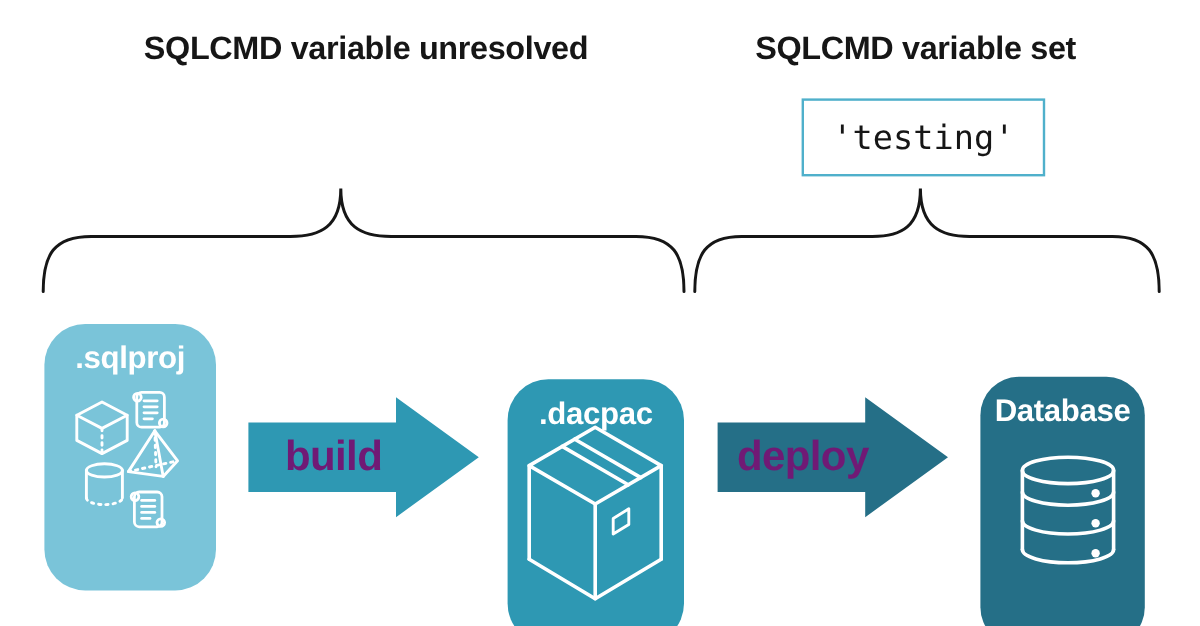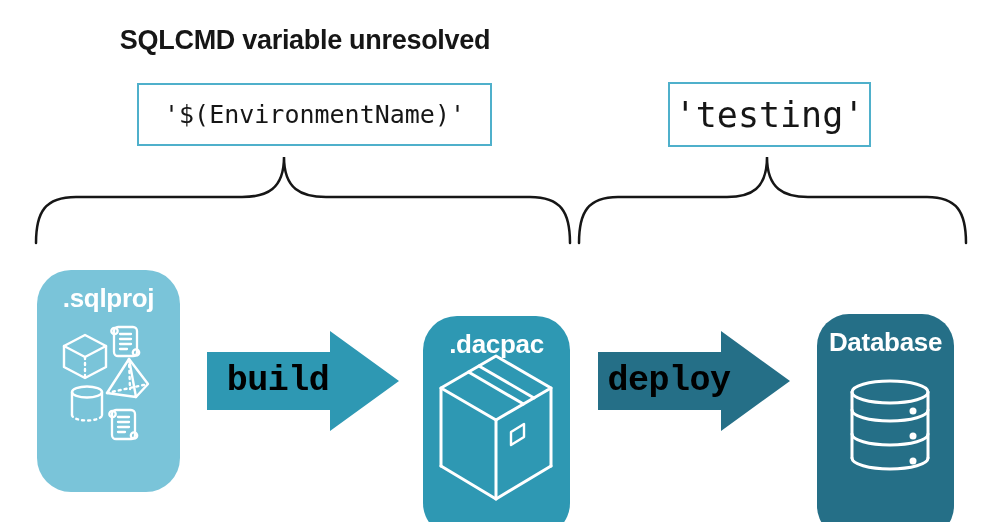--- a/index.html
+++ b/index.html
@@ -13,51 +13,49 @@
     letter-spacing:-0.3px;
   }
   .title-left{left:100px;width:410px;}
   .title-right{left:613px;width:300px;}
   .codebox{
     position:absolute;background:#fff;border:2px solid var(--code-border);
     display:flex;align-items:center;justify-content:center;
     font-family:"DejaVu Sans Mono",monospace;color:var(--ink);
   }
   .codebox-left{left:137px;top:83px;width:351px;height:59px;font-size:25px;}
-  .codebox-right{left:668px;top:82px;width:199px;height:61px;font-size:35px;}
+  .codebox-right{left:668px;top:82px;width:199px;height:61px;font-size:28px;}
   .overlay{position:absolute;left:0;top:0;width:1000px;height:522px;pointer-events:none;}
   .stage{position:absolute;border-radius:34px;}
   .stage-sqlproj{left:37px;top:270px;width:143px;height:222px;background:var(--light-blue);}
   .stage-dacpac{left:423px;top:271px;width:147px;height:221px;background:var(--teal);margin-top:45px;}
   .stage-database{left:817px;top:268px;width:137px;height:224px;background:var(--dark-teal);border-radius:32px;margin-top:46px;}
   .stage-label{
     margin-top:13px;text-align:center;font-size:26px;font-weight:700;color:#fff;
     letter-spacing:-0.3px;
   }
   .stage-icon{position:absolute;left:0;top:0;width:100%;height:100%;}
   .arrow-label{
     position:absolute;top:356px;width:142px;height:50px;line-height:50px;
-    text-align:center;font-size:35px;font-weight:700;color:#000000;letter-spacing:-0.5px;font-family:Liberation Mono, monospace;
+    text-align:center;font-size:35px;font-weight:700;color:#701a75;letter-spacing:-0.5px;
   }
   .arrow-label-build{left:207px;}
   .arrow-label-deploy{left:598px;}
   .brace{stroke:var(--ink);stroke-width:2.5;fill:none;stroke-linecap:round;}
   .icon-stroke{stroke:#fff;fill:none;stroke-linecap:round;stroke-linejoin:round;}
   .dashed{stroke-dasharray:2 4;}
 </style>
 </head>
 <body>
 
 <div class="canvas">
 
   <div class="title title-left">SQLCMD variable unresolved</div>
+  <div class="title title-right">SQLCMD variable set</div>
 
-  <div class="codebox codebox-left">
-    <span>'$(EnvironmentName)'</span>
-  </div>
   <div class="codebox codebox-right">
     <span>'testing'</span>
   </div>
 
   <svg class="overlay" viewBox="0 0 1000 522">
     <path class="brace" d="M 36 243 C 36 212 45 197 76 197 L 242 197 C 267 197 284 189 284 157
          C 284 189 301 197 326 197 L 530 197 C 561 197 570 212 570 243"></path>
     <path class="brace" d="M 579 243 C 579 212 588 197 618 197 L 727 197 C 751 197 767 189 767 157
          C 767 189 784 197 808 197 L 927 197 C 957 197 966 212 966 243"></path>
     <polygon points="207,352 330,352 330,331 399,381 330,431 330,410 207,410" style="fill:var(--teal)"></polygon>

